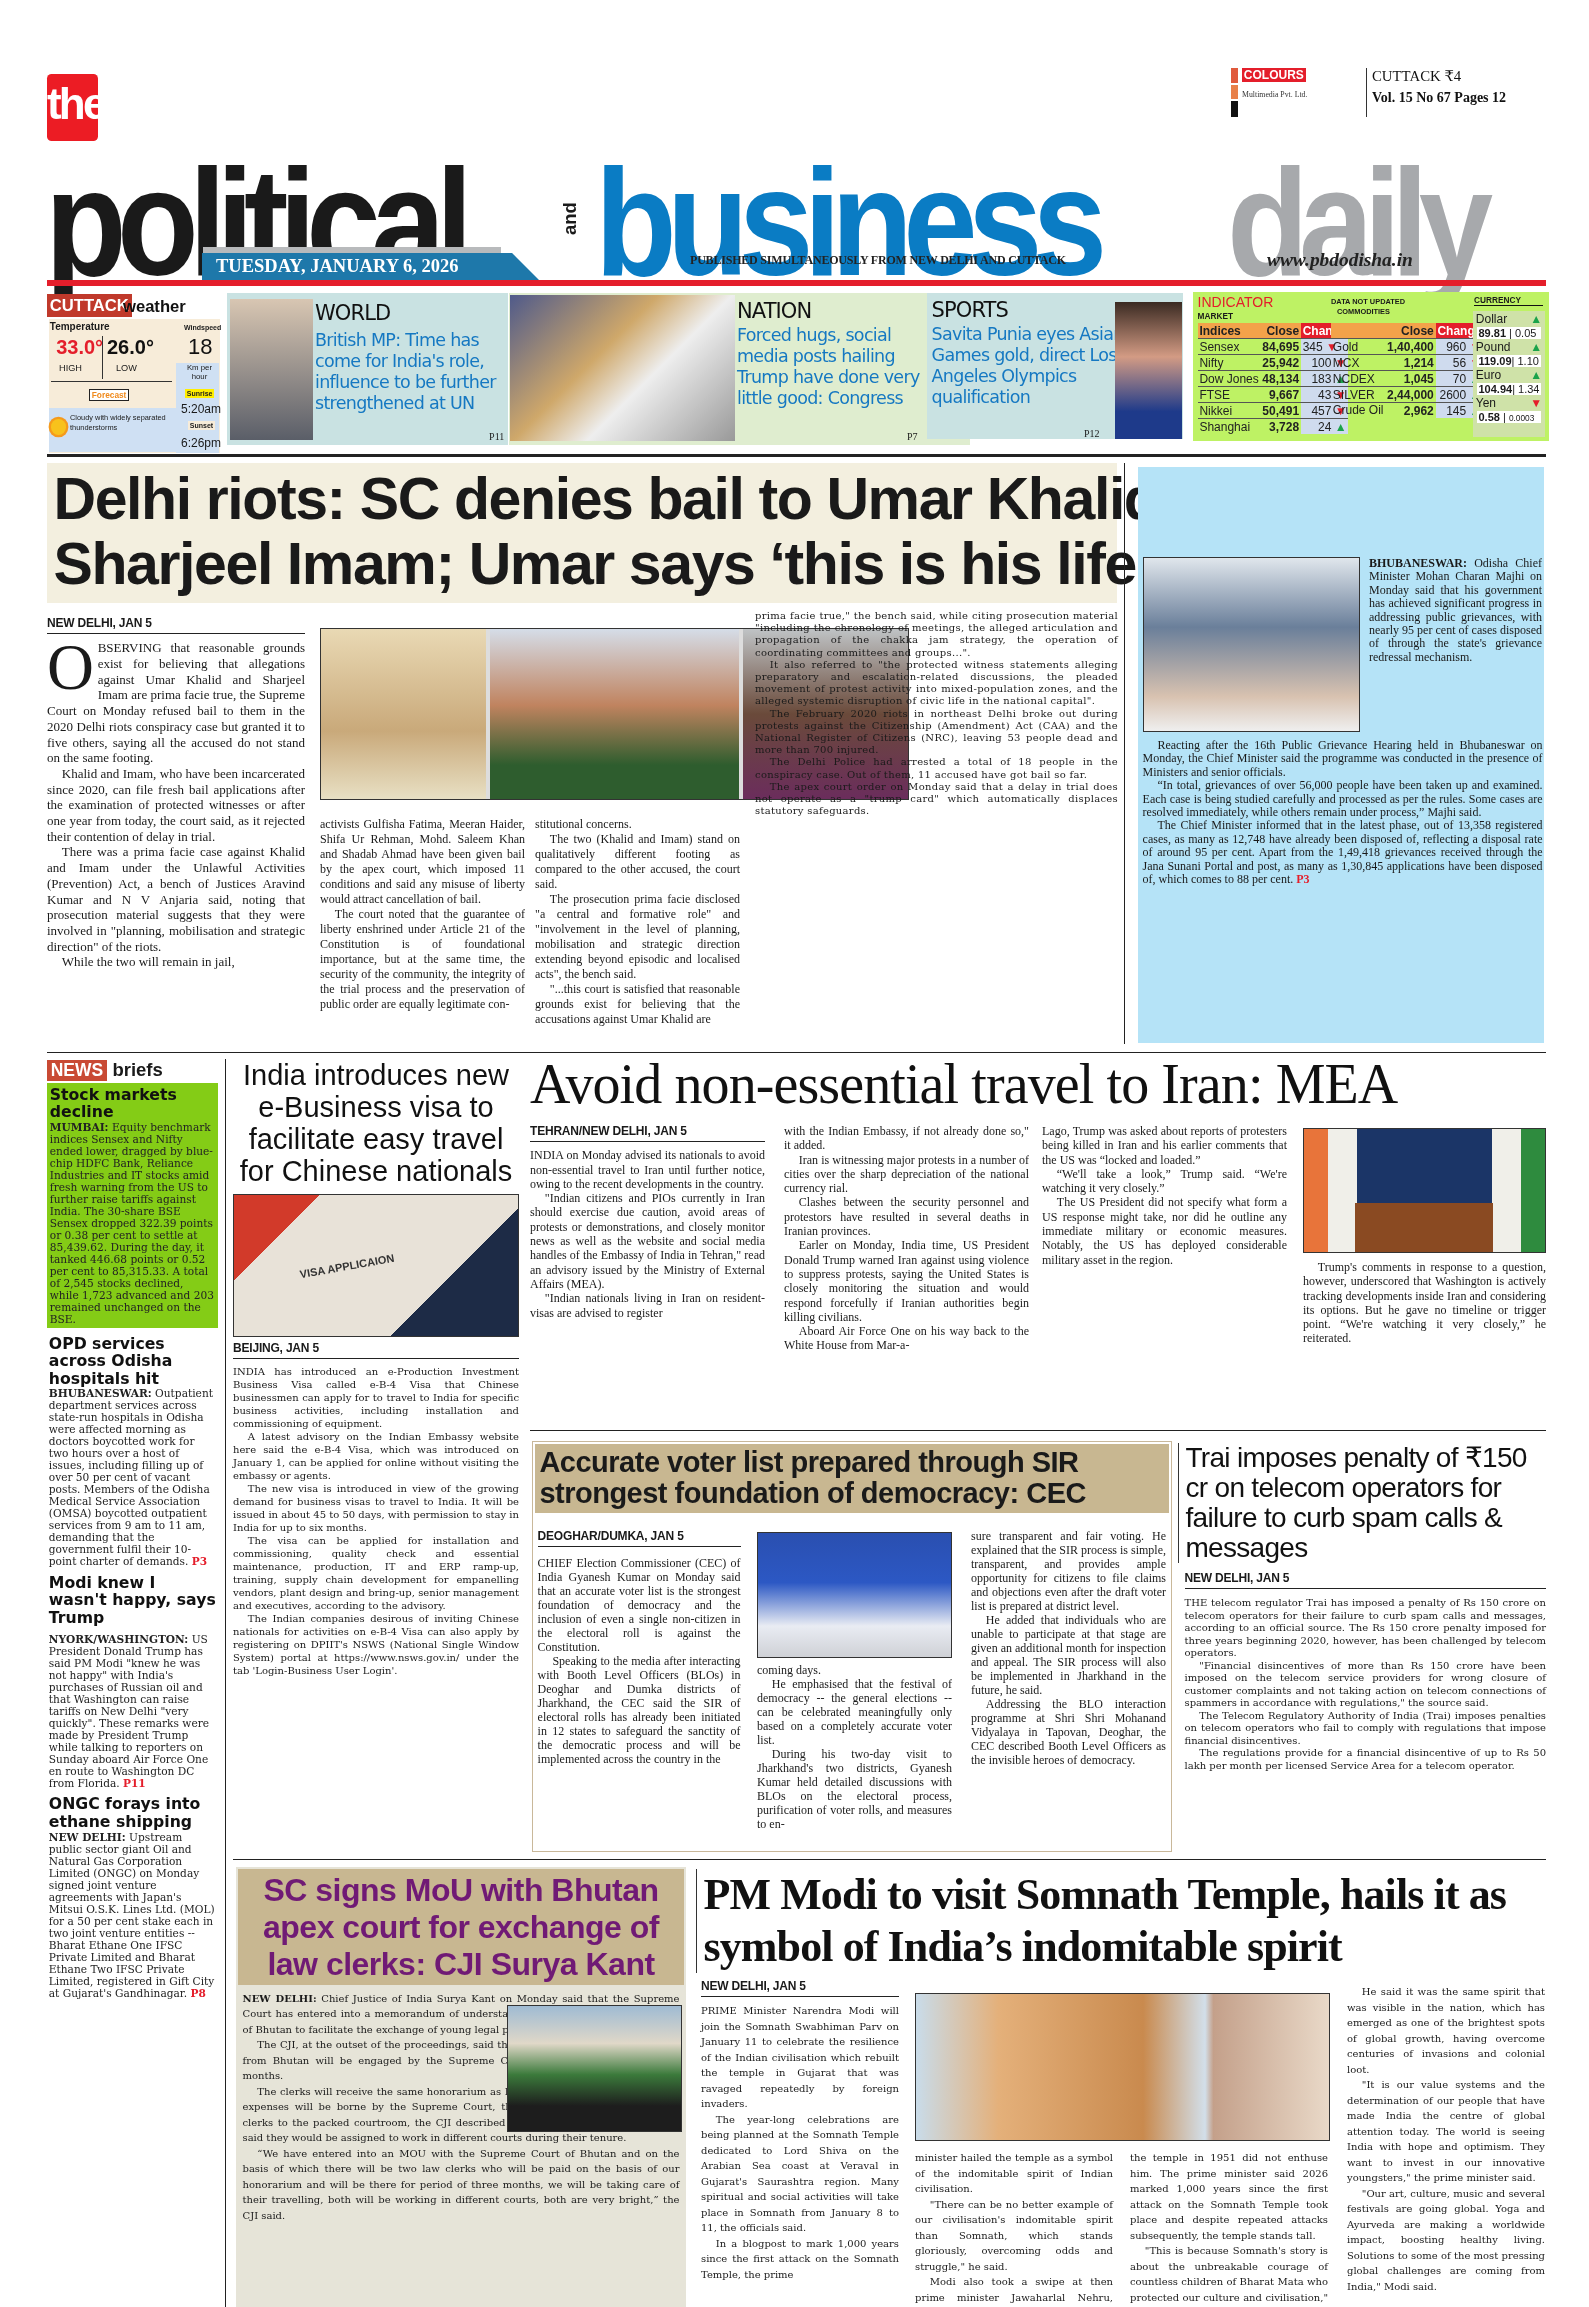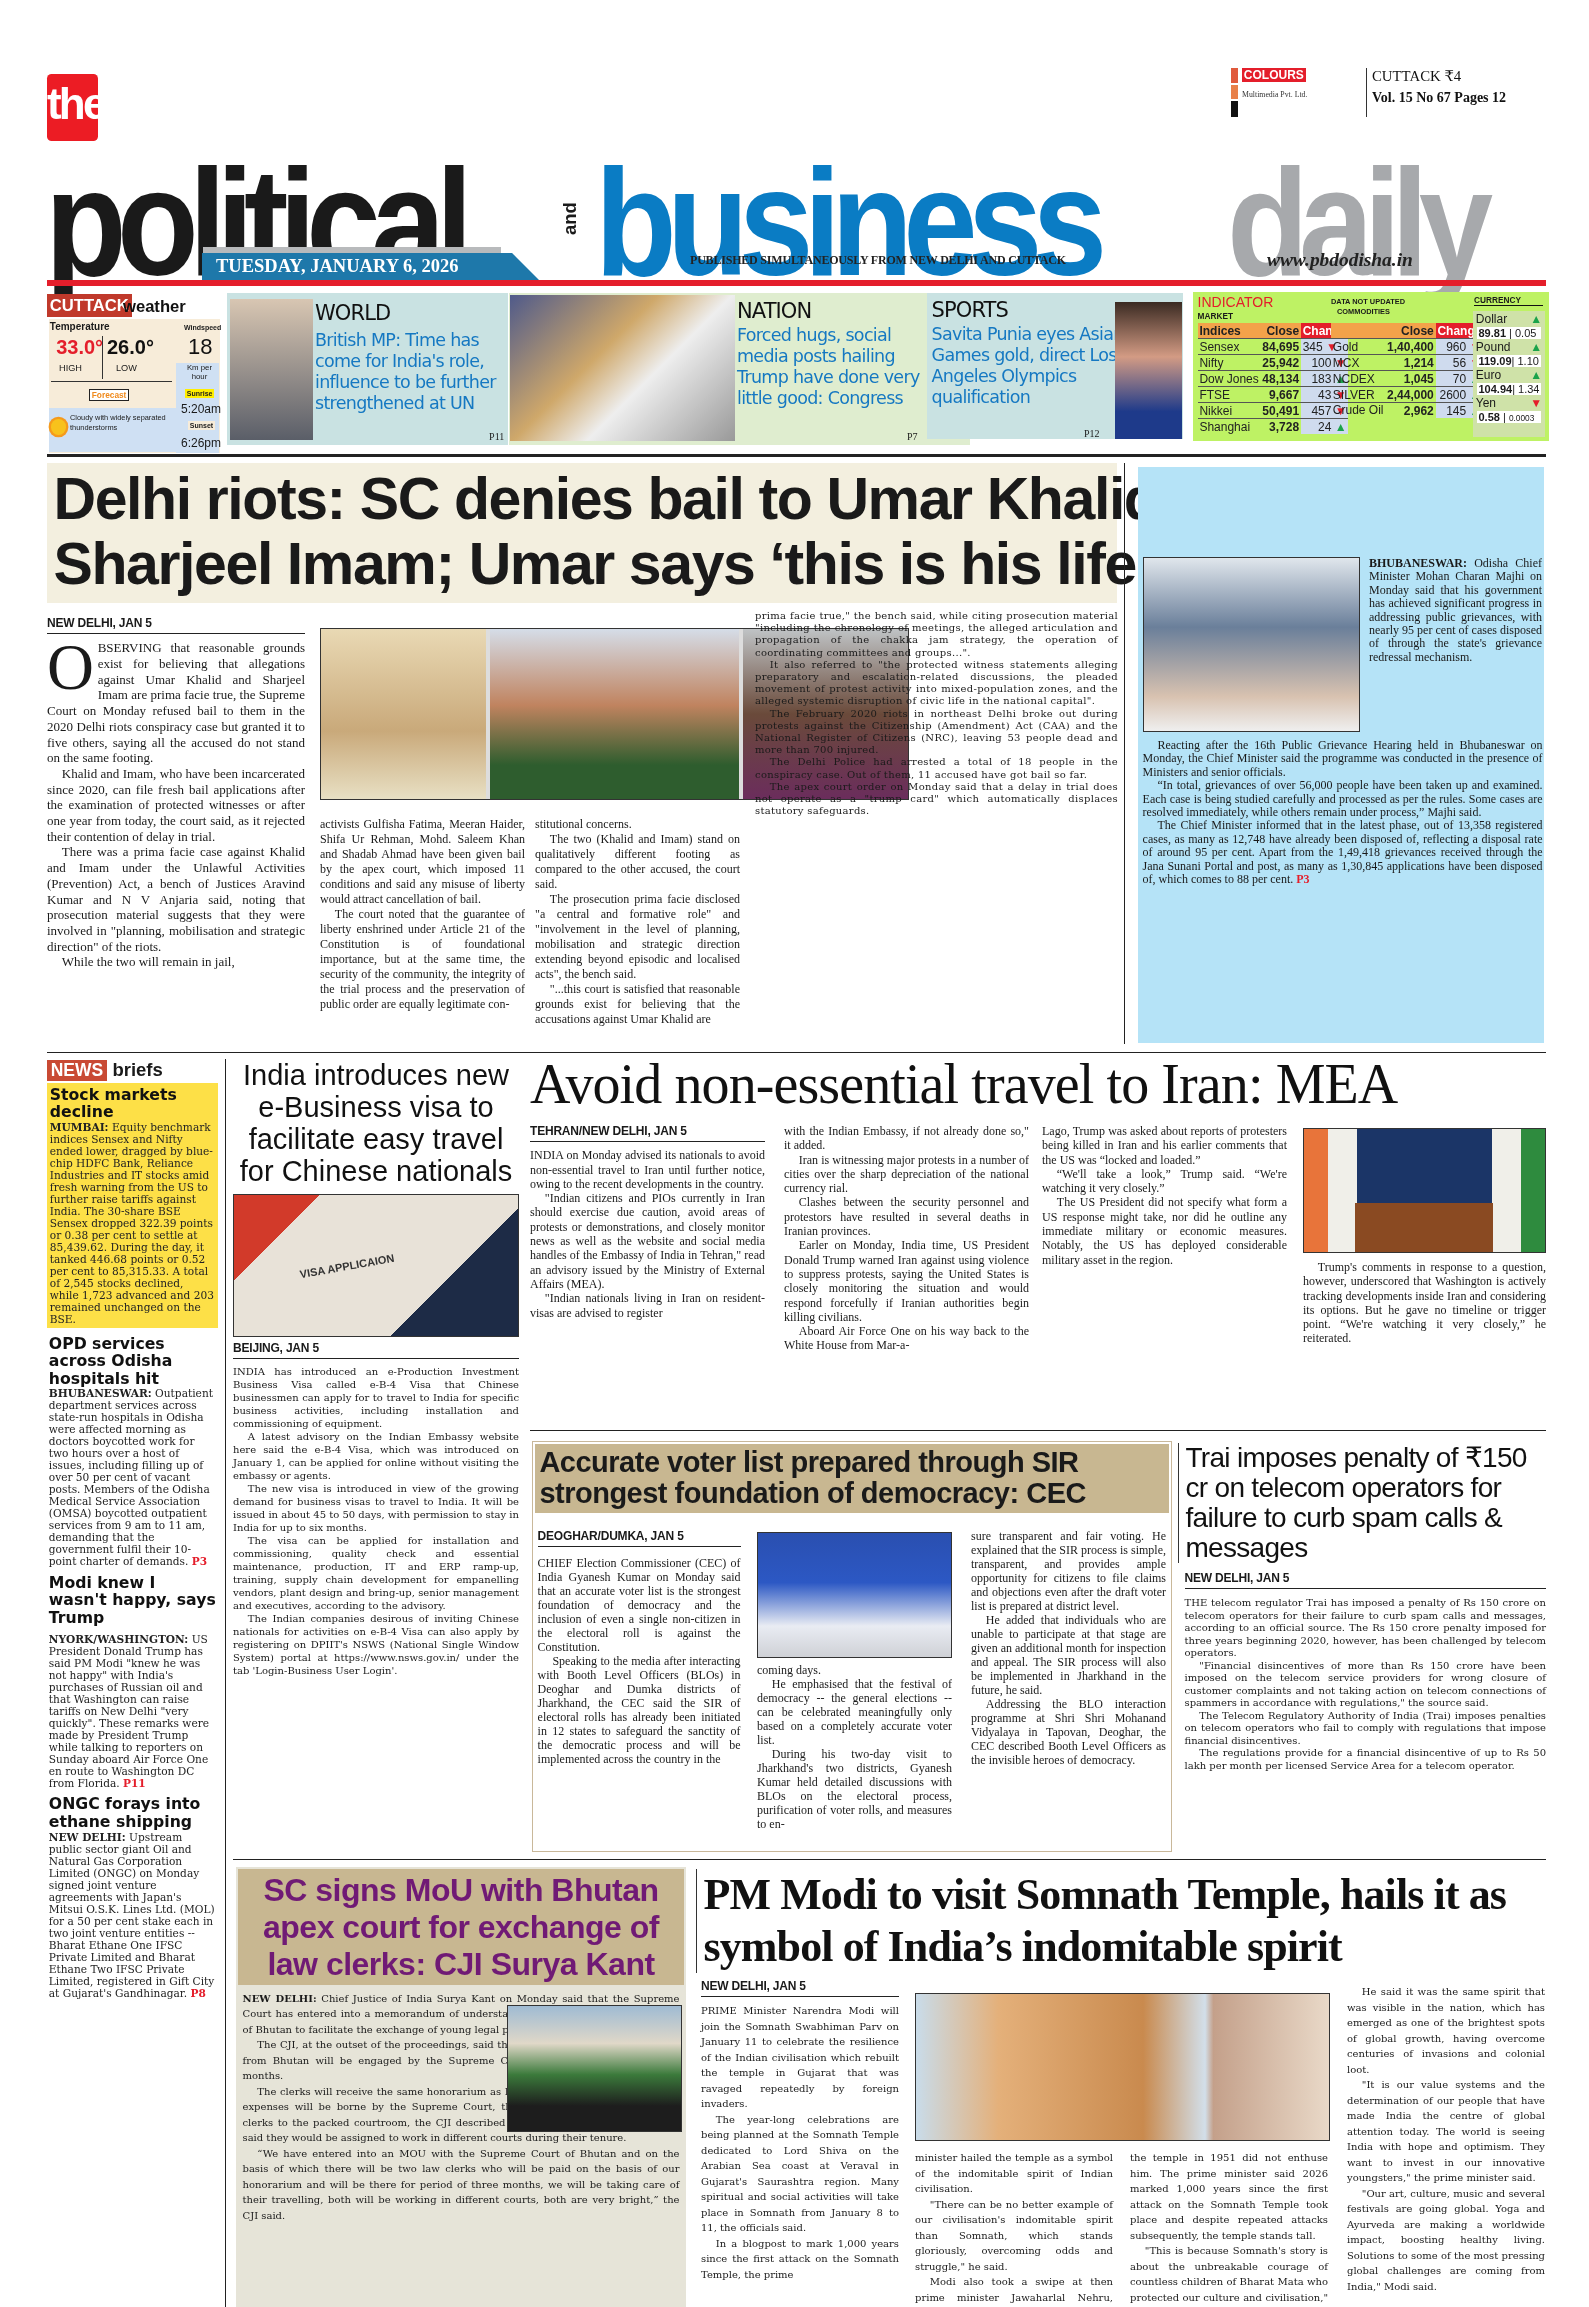--- a/index.html
+++ b/index.html
@@ -250,21 +250,21 @@
   </div>
 </div>
 
 <div class="rule-h" style="left:47px;top:1052px;width:1499px"></div>
 
 <div class="abs" style="left:47px;top:1059px;width:171px">
   <div style="display:flex;align-items:center;gap:5.5px;margin-bottom:1.8px">
     <span class="sans" style="background:#c94a34;color:#fff;font-weight:bold;font-size:17.5px;padding:0 3.7px">NEWS</span>
     <span class="sans" style="font-weight:bold;font-size:18.5px">briefs</span>
   </div>
-  <div style="background:#fde047;padding:2.8px 2.8px 3.7px">
+  <div style="background:#84cc16;padding:2.8px 2.8px 3.7px">
     <div class="brief-h">Stock markets decline</div>
     <div class="brief-t"><b>MUMBAI:</b> <span>Equity benchmark indices Sensex and Nifty ended lower, dragged by blue-chip HDFC Bank, Reliance Industries and IT stocks amid fresh warning from the US to further raise tariffs against India. The 30-share BSE Sensex dropped 322.39 points or 0.38 per cent to settle at 85,439.62. During the day, it tanked 446.68 points or 0.52 per cent to 85,315.33.  A total of 2,545 stocks declined, while 1,723 advanced and 203 remained unchanged on the BSE.</span></div>
   </div>
   <div style="padding:6.5px 1.8px 0">
     <div class="brief-h">OPD services across Odisha hospitals hit</div>
     <div class="brief-t"><b>BHUBANESWAR:</b> <span>Outpatient department services across state-run hospitals in Odisha were affected morning as doctors boycotted work for two hours over a host of issues, including filling up of over 50 per cent of vacant posts. Members of the Odisha Medical Service Association (OMSA) boycotted outpatient services from 9 am to 11 am, demanding that the government fulfil their 10-point charter of demands.</span> <b class="red">P3</b></div>
   </div>
   <div style="padding:6.5px 1.8px 0">
     <div class="brief-h" style="margin-bottom:6.5px">Modi knew I wasn't happy, says Trump</div>
     <div class="brief-t"><b>NYORK/WASHINGTON:</b> <span>US President Donald Trump has said PM Modi "knew he was not happy" with India's purchases of Russian oil and that Washington can raise tariffs on New Delhi "very quickly". These remarks were made by President Trump while talking to reporters on Sunday aboard Air Force One en route to Washington DC from Florida.</span> <b class="red">P11</b></div>

